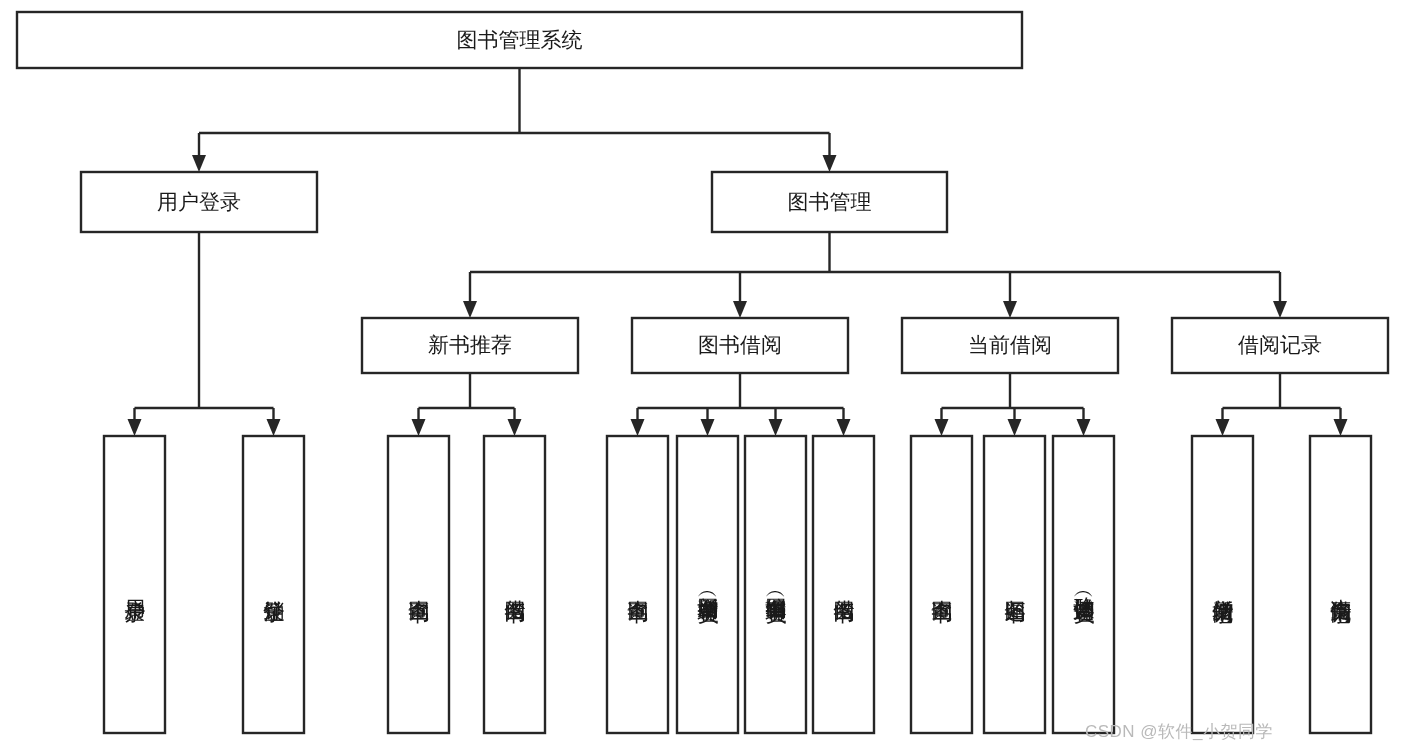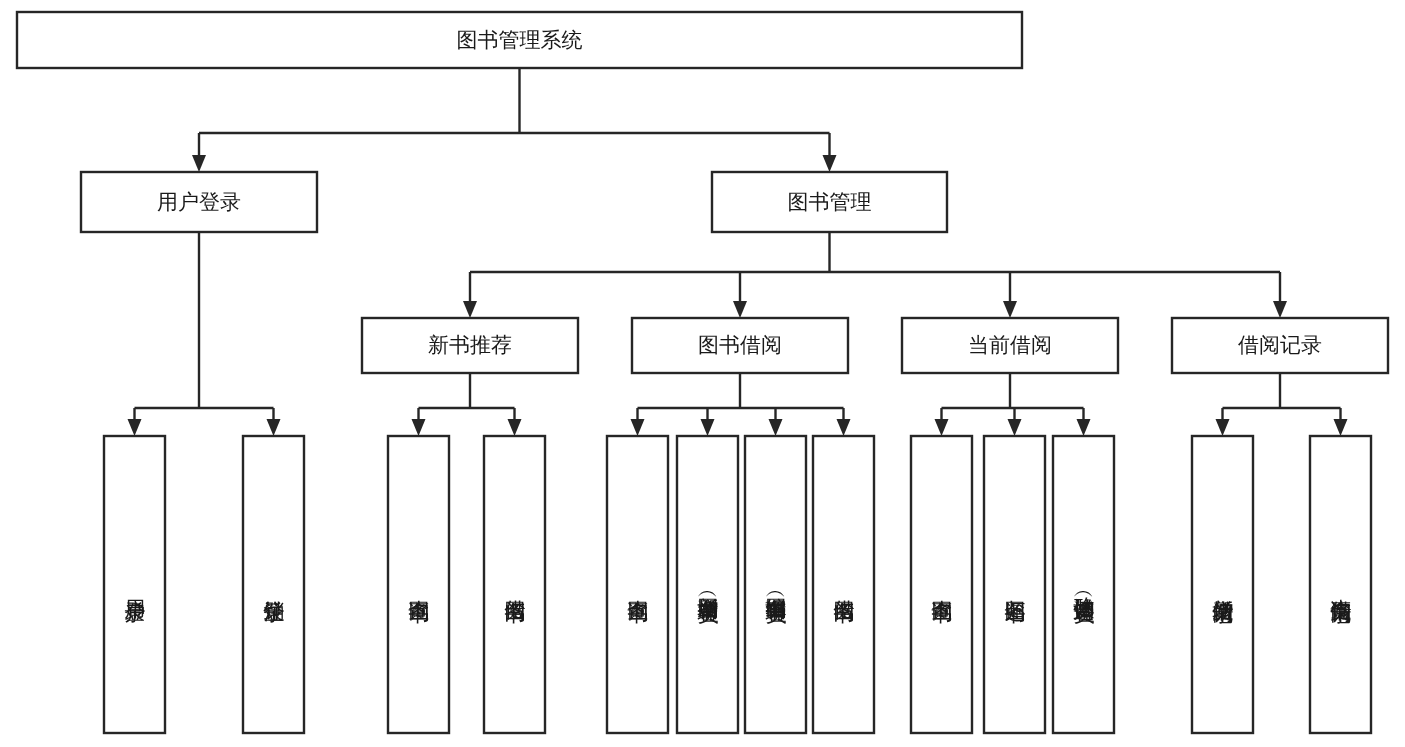--- a/index.html
+++ b/index.html
@@ -245,14 +245,15 @@
         <div class="leaf-label">确认归还（管理员）</div>
       </div>
       <div class="leaf-label-wrap" style="left: 1192px; top: 436px; width: 61px; height: 297px;">
         <div class="leaf-label">新增借阅记录</div>
       </div>
       <div class="leaf-label-wrap" style="left: 1310px; top: 436px; width: 61px; height: 297px;">
         <div class="leaf-label">查询借阅记录</div>
       </div>
     </div>
 
+  <div class="watermark">CSDN @软件_小贺同学</div>
 
 </div>
 
 </body></html>

